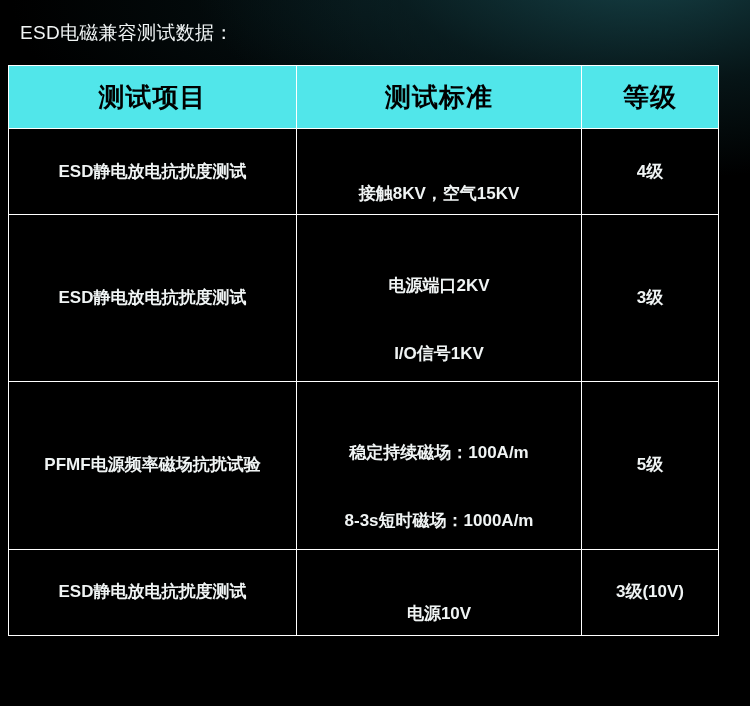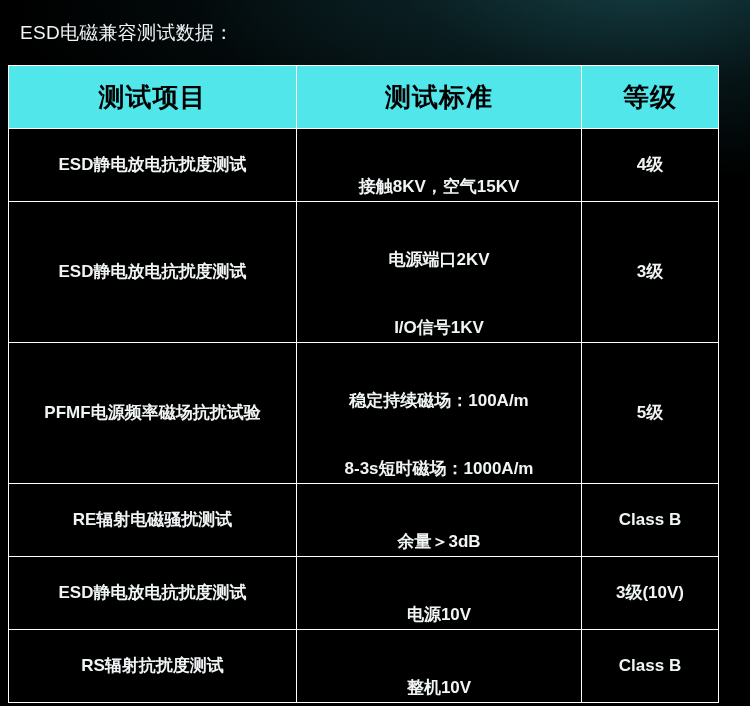--- a/index.html
+++ b/index.html
@@ -115,37 +115,23 @@
           </tr>
           <tr>
             <td class="item">PFMF电源频率磁场抗扰试验</td>
             <td class="std">
               <span class="line nowrap">稳定持续磁场：100A/m</span>
               <span class="line nowrap">8-3s短时磁场：1000A/m</span>
             </td>
             <td class="lvl">5级</td>
           </tr>
           <tr>
-            <td class="item">RE辐射电磁骚扰测试</td>
-            <td class="std">
-              <span class="line nowrap">余量＞3dB</span>
-            </td>
-            <td class="lvl">Class B</td>
-          </tr>
-          <tr>
             <td class="item">ESD静电放电抗扰度测试</td>
             <td class="std">
               <span class="line nowrap">电源10V</span>
             </td>
             <td class="lvl">3级(10V)</td>
-          </tr>
-          <tr>
-            <td class="item">RS辐射抗扰度测试</td>
-            <td class="std">
-              <span class="line nowrap">整机10V</span>
-            </td>
-            <td class="lvl">Class B</td>
           </tr>
         </tbody>
     </table>
   </div>
 
 </div>
 
 </body></html>

